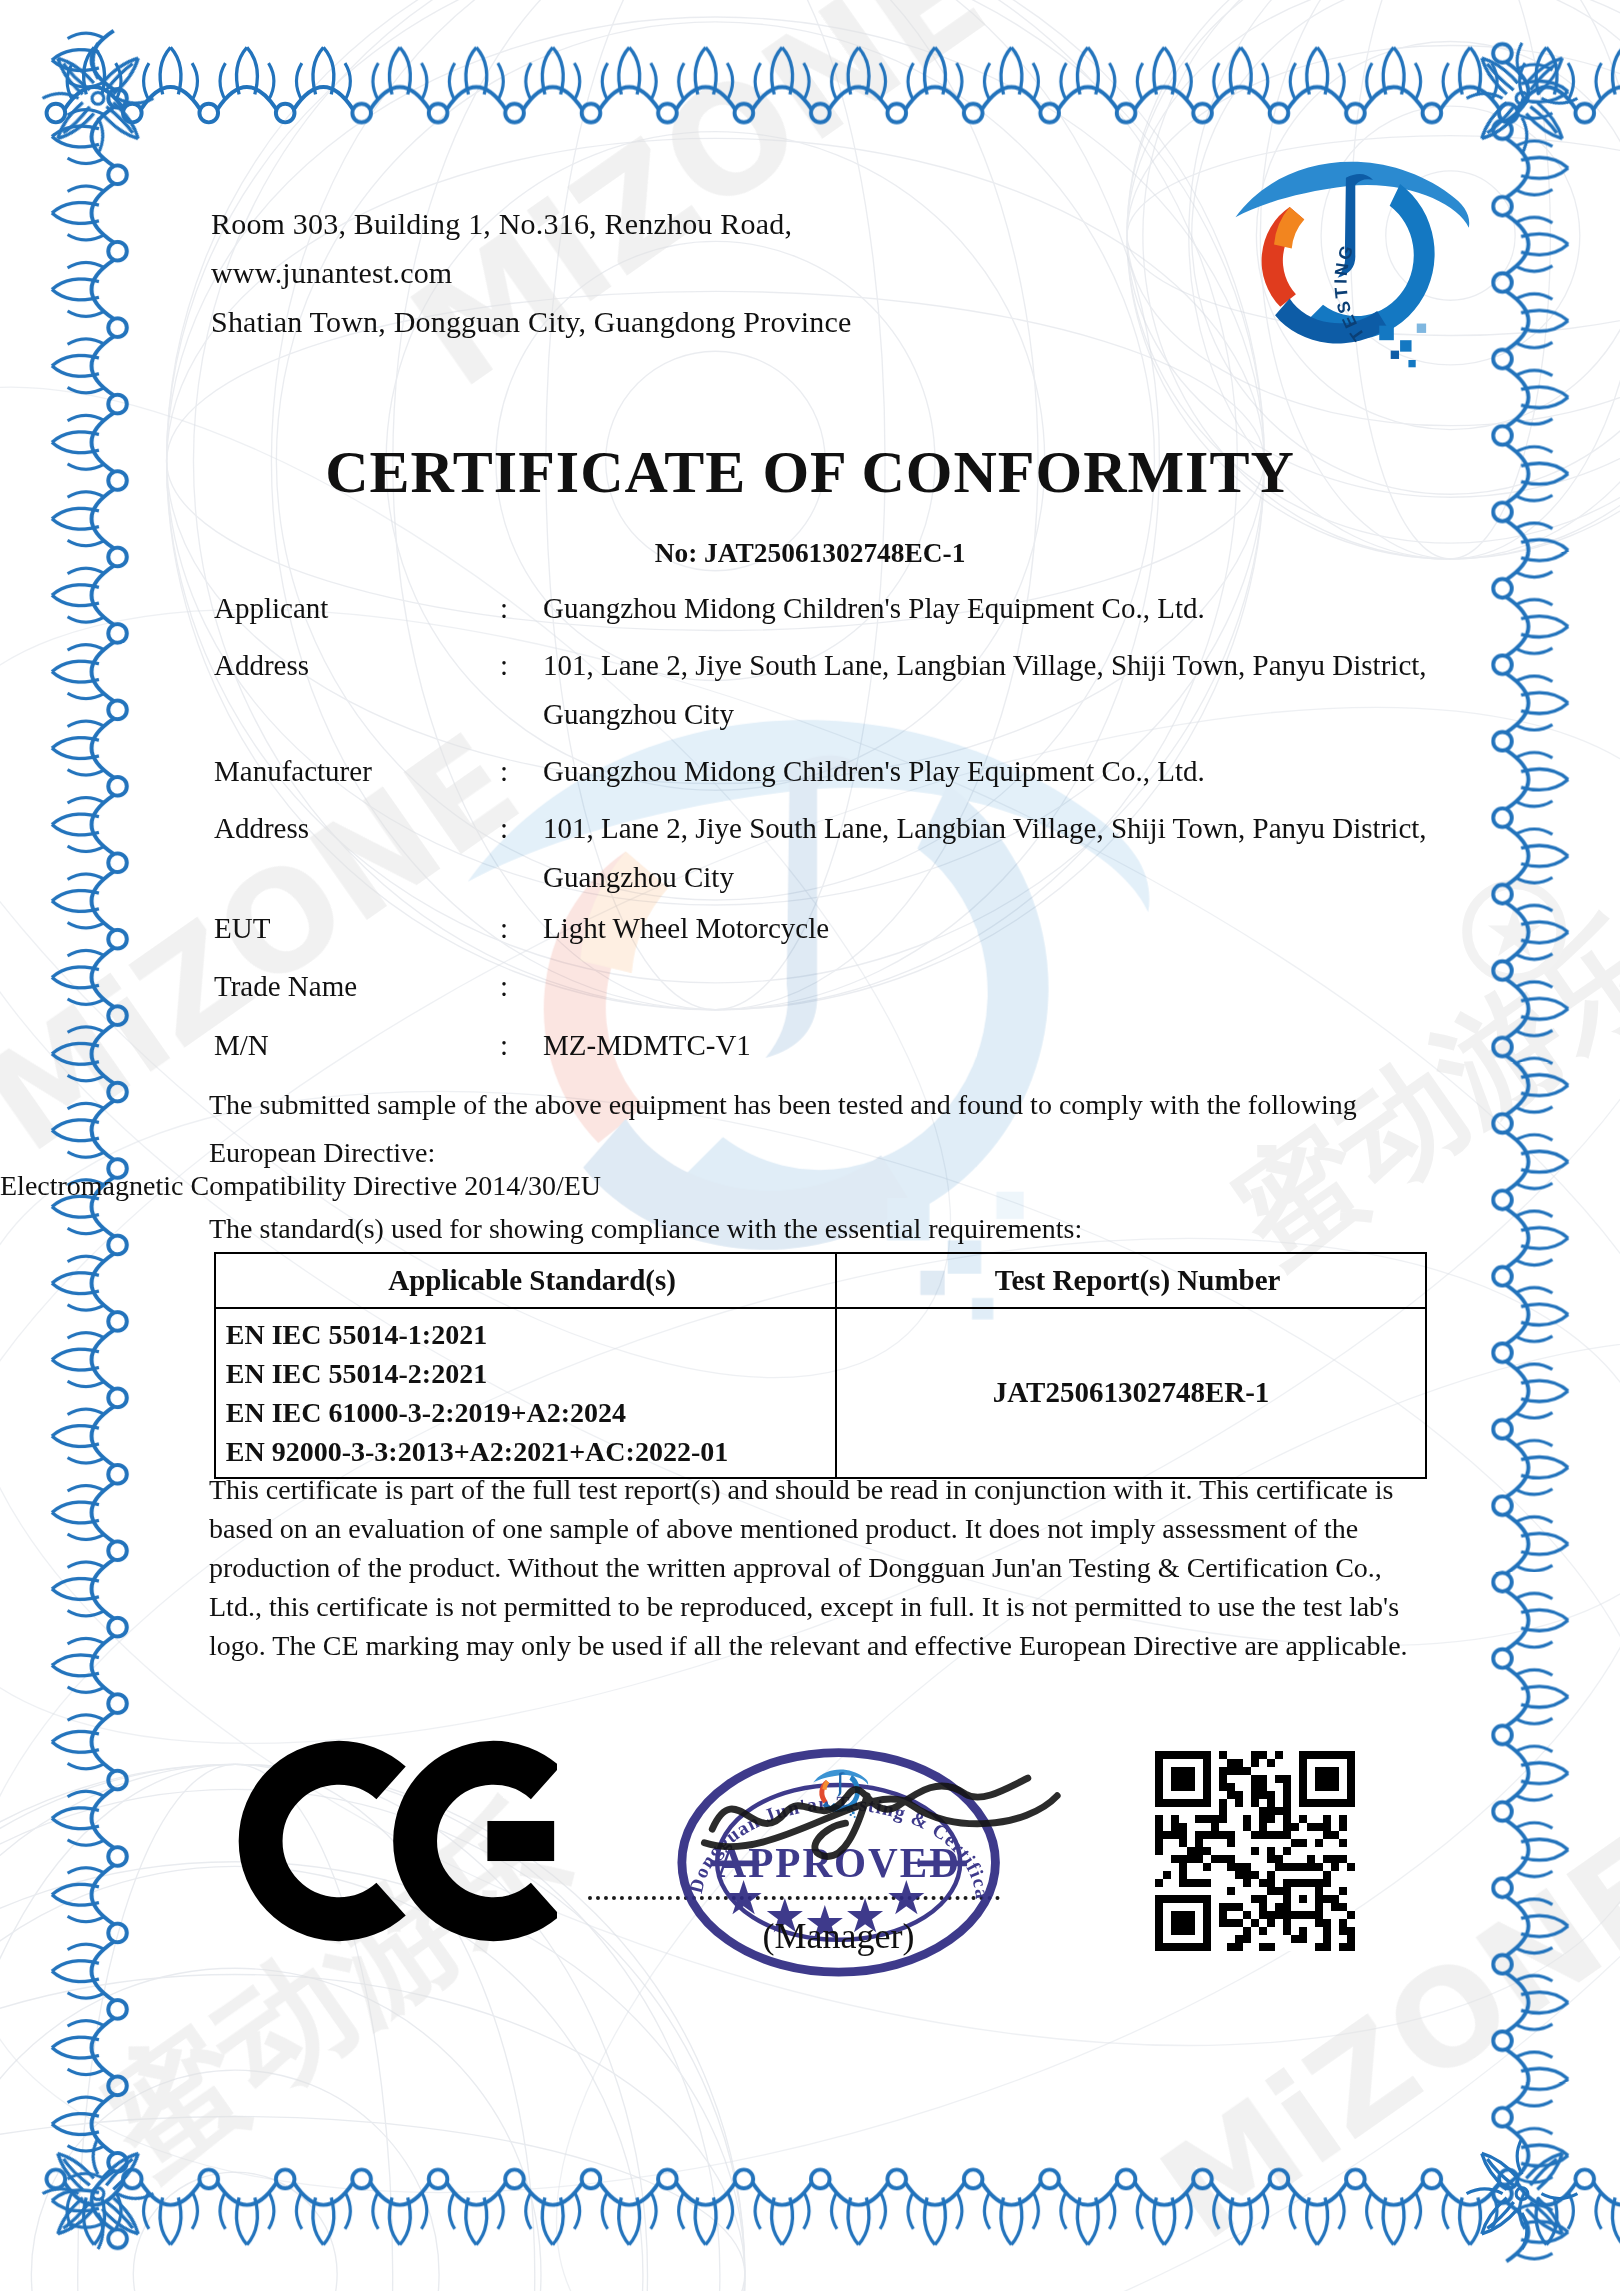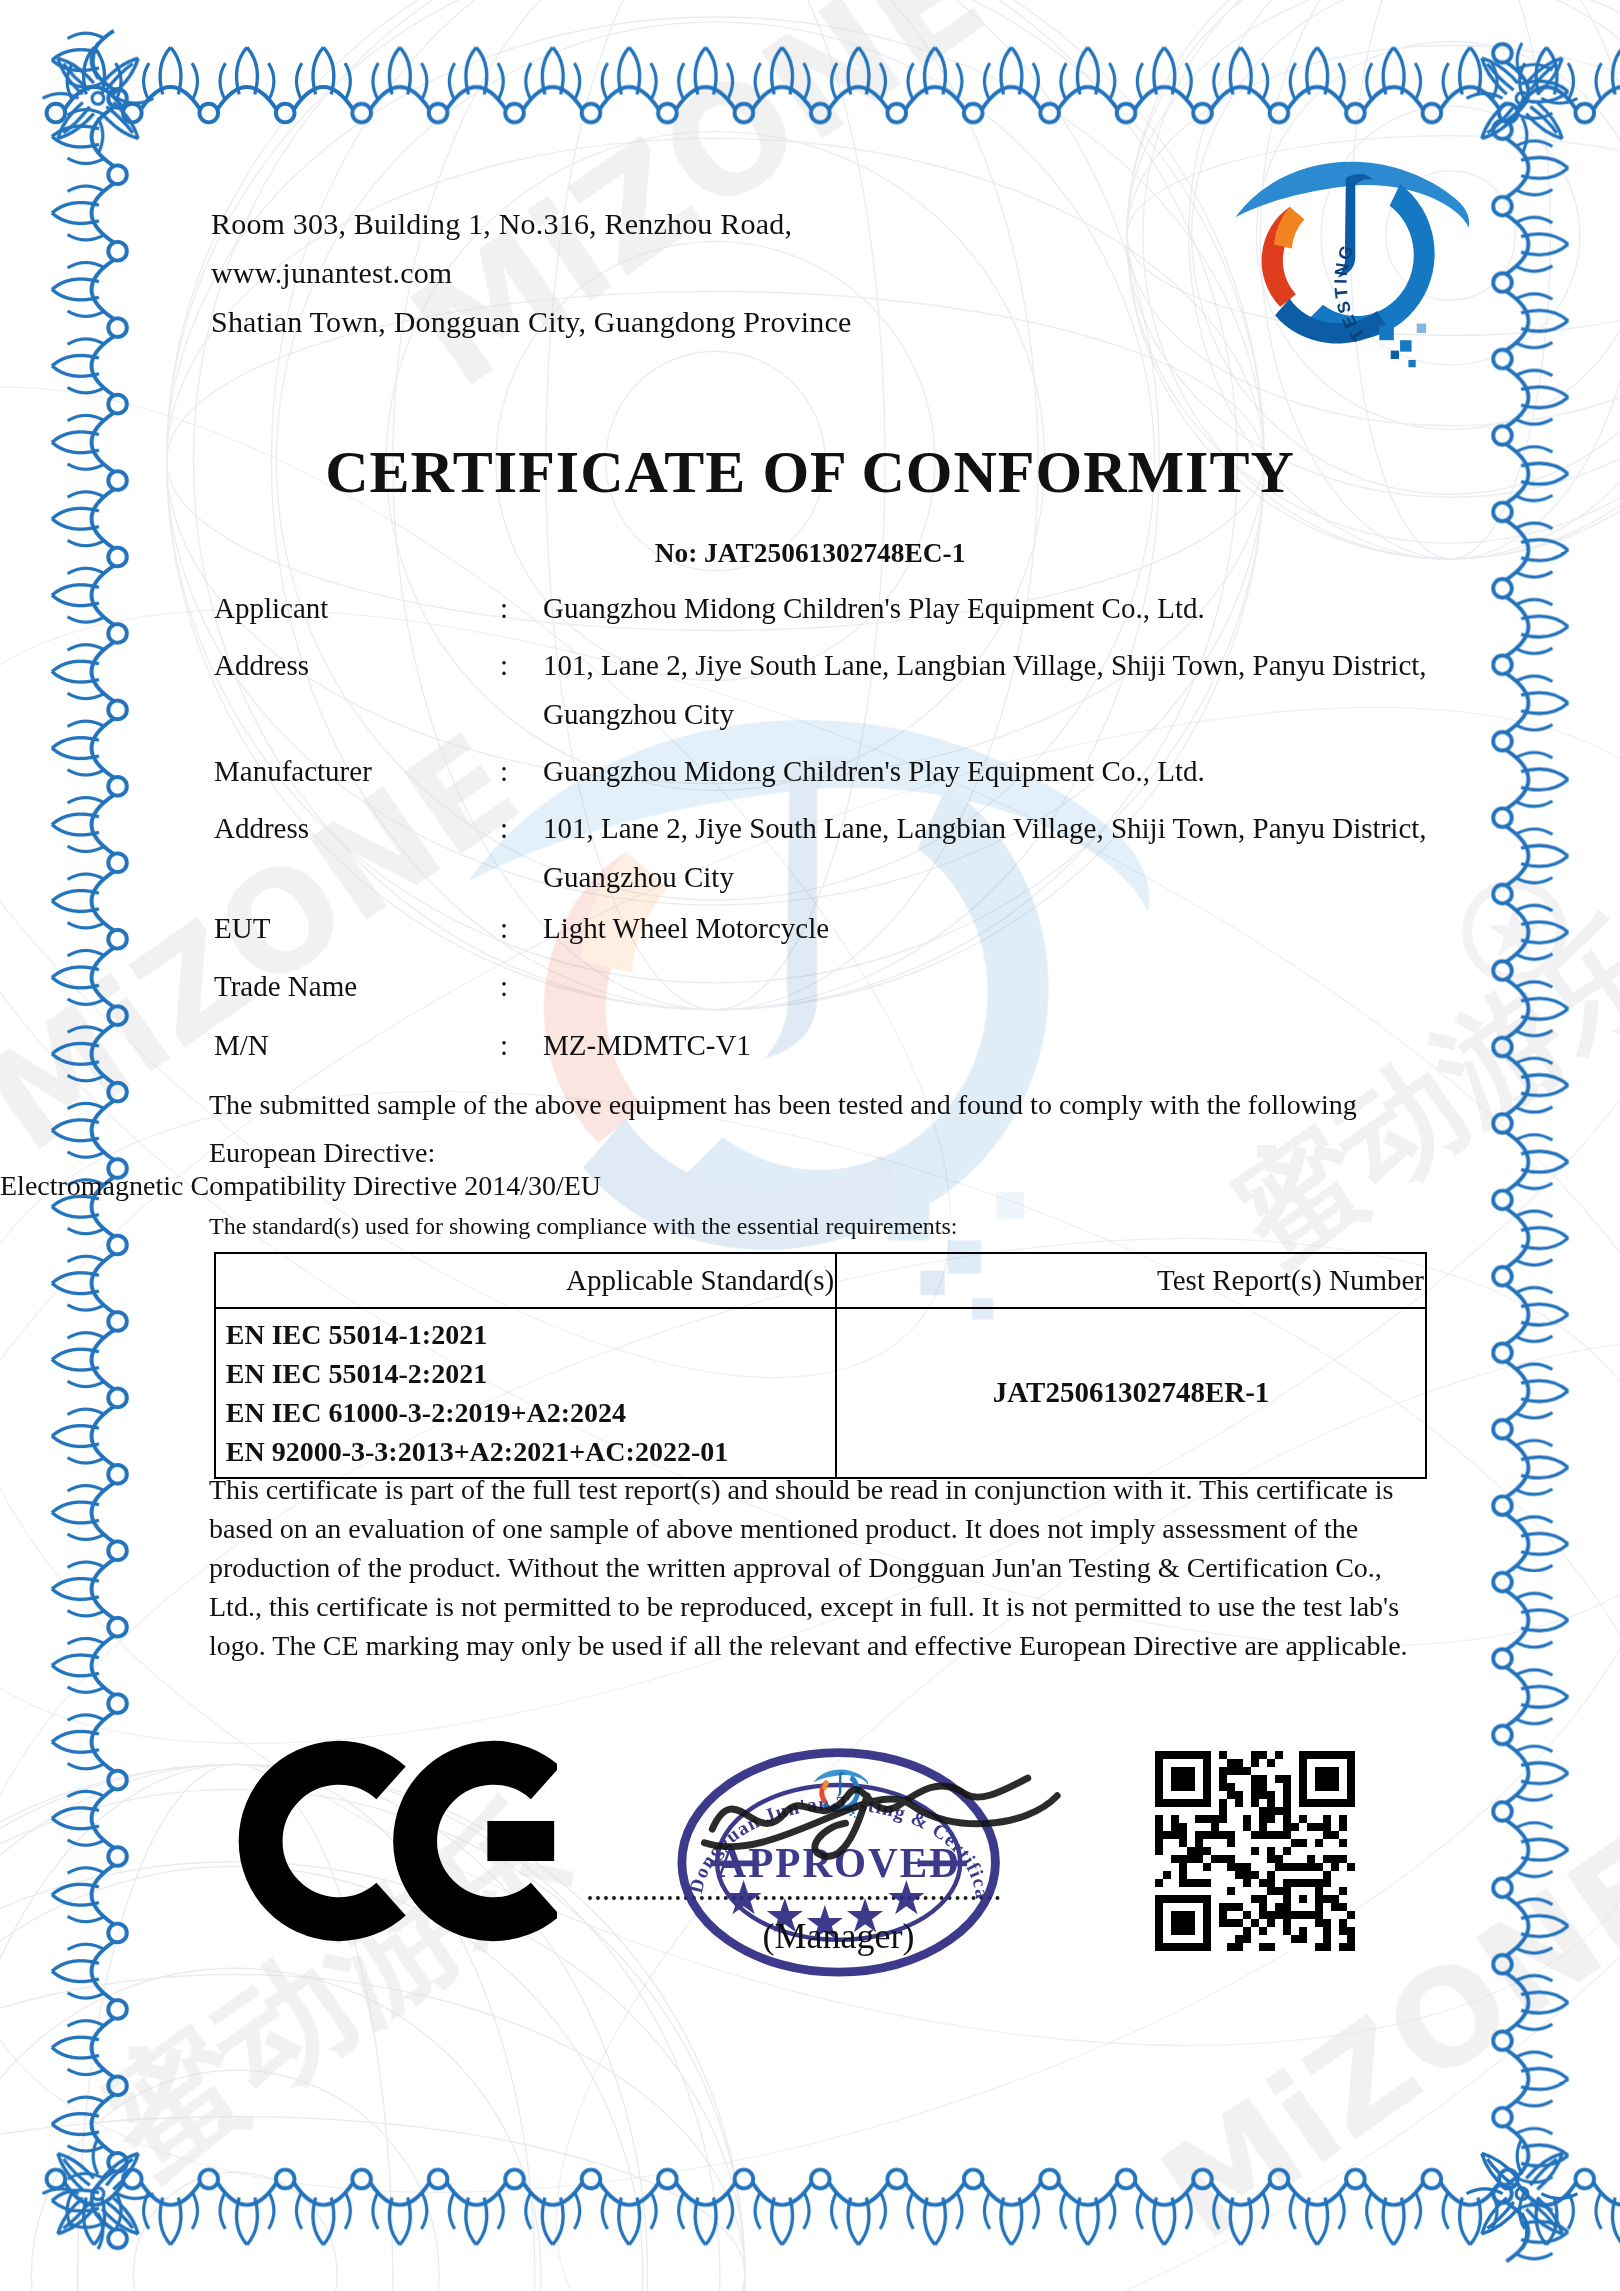--- a/index.html
+++ b/index.html
@@ -16,26 +16,26 @@
   .certno{left:0;top:538px;width:1620px;text-align:center;font-size:27.4px;font-weight:bold;}
 
   .fields{left:214px;top:584px;width:1220px;height:495px;}
   .frow{position:absolute;left:0;display:flex;width:1220px;font-size:29px;line-height:49px;}
   .flabel{width:286px;flex:none;}
   .fcolon{width:43px;flex:none;}
   .fvalue{width:887px;}
 
   .statement{left:209px;top:1081px;width:1225px;font-size:28px;line-height:48px;}
   .directive{left:0;top:1170px;width:1620px;text-align:left;font-size:28px;font-weight:normal;}
-  .std-intro{left:209px;top:1213px;width:1255px;font-size:24px;}
+  .std-intro{left:209px;top:1213px;width:1255px;font-size:28px;}
 
   table.stdtable{position:absolute;left:214px;top:1252px;width:1213px;border-collapse:collapse;
                  font-size:29px;}
   table.stdtable th,table.stdtable td{border:2.5px solid #000;}
-  table.stdtable th{font-weight:normal;height:51px;text-align:right;font-size:29px;padding-left:14px;}
+  table.stdtable th{font-weight:bold;height:51px;text-align:center;font-size:29px;padding-left:14px;}
   td.stds{width:616px;font-weight:bold;font-size:28px;line-height:39px;padding:5.9px 3.9px 5.9px 9.8px;vertical-align:middle;}
   td.rep{width:598px;font-weight:bold;font-size:29px;text-align:center;vertical-align:middle;}
 
   .disclaimer{left:209px;top:1470px;width:1227px;font-size:28px;line-height:39px;}
 
   .dotline{left:588px;top:1896px;width:412px;height:0;border-top:4.9px dotted #1b1b1b;z-index:2;}
   .stamp-svg{left:616px;top:1735px;z-index:3;}
   .manager{left:608px;top:1915px;width:461px;text-align:center;font-size:36px;z-index:4;}
   .datetxt{left:608px;top:1957px;width:461px;text-align:center;font-size:33px;font-weight:bold;font-style:italic;z-index:4;}
   .ce-svg{left:228px;top:1737px;z-index:2;}

